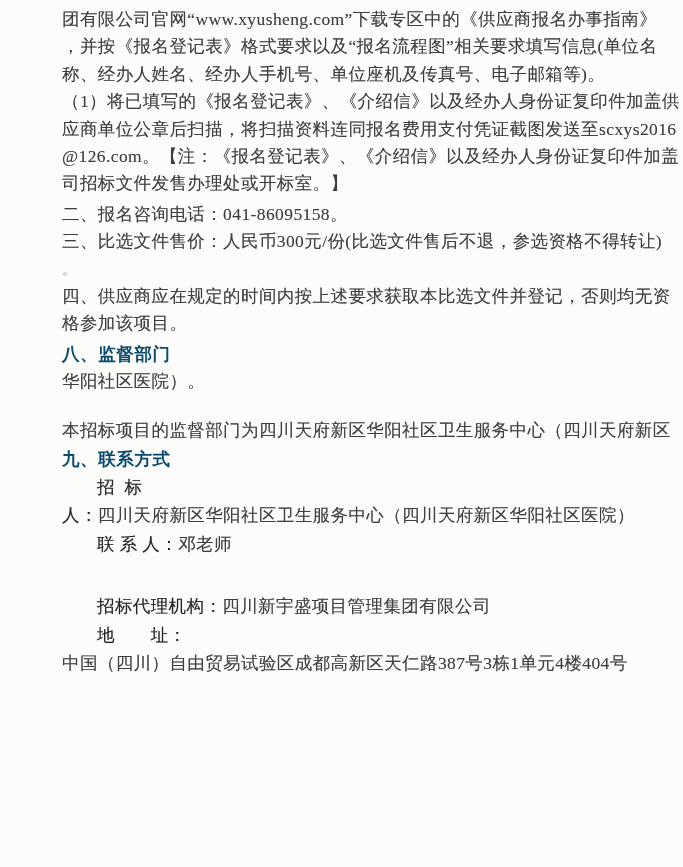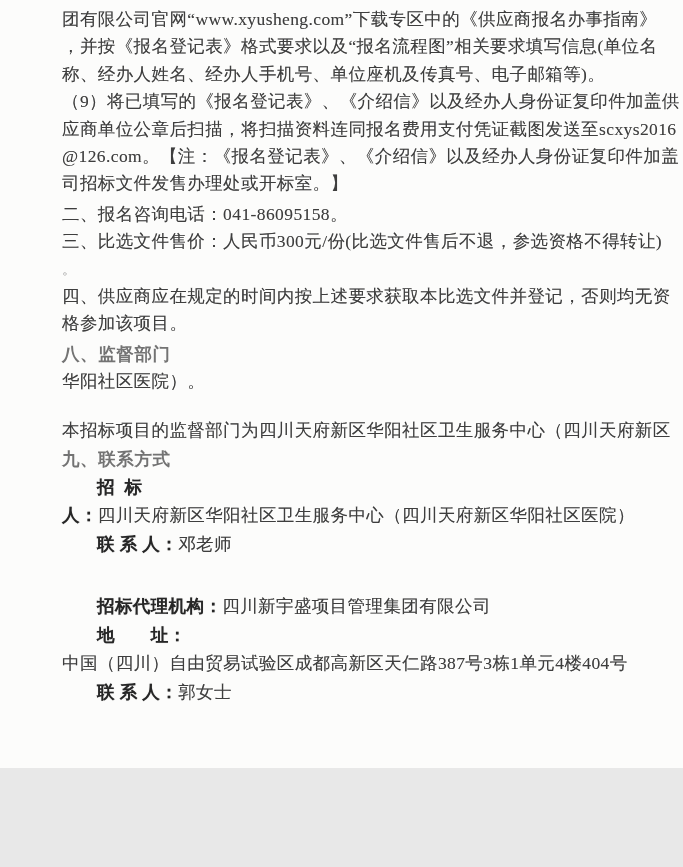--- a/index.html
+++ b/index.html
@@ -1,46 +1,46 @@
 <!DOCTYPE html>
 <html><head>
 <meta charset="utf-8">
 <style>
   html, body { margin: 0; padding: 0; background: #e8e8e8; }
   .page {
     position: relative;
     width: 683px;
-    height: 768px;
+    height: 867px;
     margin: 0 auto;
     background: #fcfcfb;
     box-sizing: border-box;
     padding: 6px 20px 0 62px;
     font-family: "Liberation Serif", "DejaVu Serif", serif;
     font-size: 17.5px;
     color: #3e3e3e;
     overflow: hidden;
   }
   .line {
     line-height: 27.4px;
     white-space: pre;
     text-shadow: 0 0 0.6px rgba(60,60,60,0.38);
     letter-spacing: 0.4px;
   }
   .contact-line { line-height: 28.5px; }
   .indent { padding-left: 35px; }
   .heading {
     font-family: "Liberation Sans", "DejaVu Sans", sans-serif;
     font-weight: 700;
-    color: #737373;
+    color: #0c4a6e;
     line-height: 28px;
     white-space: pre;
     letter-spacing: 0.6px;
   }
   .clabel {
-    font-weight: 700;
+    font-weight: 400;
     color: #262626;
     text-shadow: 0 0 0.7px rgba(40,40,40,0.45);
   }
   .mt-item2 { margin-top: 3px; }
   .mt-heading8 { margin-top: 2px; }
   .mt-sec8 { margin-top: 22px; }
   .mt-agency { margin-top: 34px; }
   .period-line {
     color: #8f8f8f;
     font-size: 14px;
@@ -50,21 +50,21 @@
 </style>
 </head>
 <body>
 
 <div class="page">
 
   <div>
     <div class="line">团有限公司官网“www.xyusheng.com”下载专区中的《供应商报名办事指南》</div>
     <div class="line">，并按《报名登记表》格式要求以及“报名流程图”相关要求填写信息(单位名</div>
     <div class="line">称、经办人姓名、经办人手机号、单位座机及传真号、电子邮箱等)。</div>
-    <div class="line">（9）将已填写的《报名登记表》、《介绍信》以及经办人身份证复印件加盖供</div>
+    <div class="line">（1）将已填写的《报名登记表》、《介绍信》以及经办人身份证复印件加盖供</div>
     <div class="line">应商单位公章后扫描，将扫描资料连同报名费用支付凭证截图发送至scxys2016</div>
     <div class="line">@126.com。【注：《报名登记表》、《介绍信》以及经办人身份证复印件加盖</div>
     <div class="line">司招标文件发售办理处或开标室。】</div>
   </div>
 
   <div class="line mt-item2">二、报名咨询电话：041-86095158。</div>
   <div class="line">三、比选文件售价：人民币300元/份(比选文件售后不退，参选资格不得转让)</div>
   <div class="line period-line">。</div>
   <div class="line">四、供应商应在规定的时间内按上述要求获取本比选文件并登记，否则均无资</div>
   <div class="line">格参加该项目。</div>
@@ -78,16 +78,15 @@
   <div>
     <div class="line contact-line indent"><span class="clabel">招  标</span></div>
     <div class="line contact-line"><span class="clabel">人：</span><span>四川天府新区华阳社区卫生服务中心（四川天府新区华阳社区医院）</span></div>
     <div class="line contact-line indent"><span class="clabel">联 系 人：</span><span>邓老师</span></div>
   </div>
 
   <div class="mt-agency">
     <div class="line contact-line indent"><span class="clabel">招标代理机构：</span><span>四川新宇盛项目管理集团有限公司</span></div>
     <div class="line contact-line indent"><span class="clabel">地　　址：</span></div>
     <div class="line contact-line">中国（四川）自由贸易试验区成都高新区天仁路387号3栋1单元4楼404号</div>
-    <div class="line contact-line indent"><span class="clabel">联 系 人：</span><span>郭女士</span></div>
   </div>
 
 </div>
 
 </body></html>

